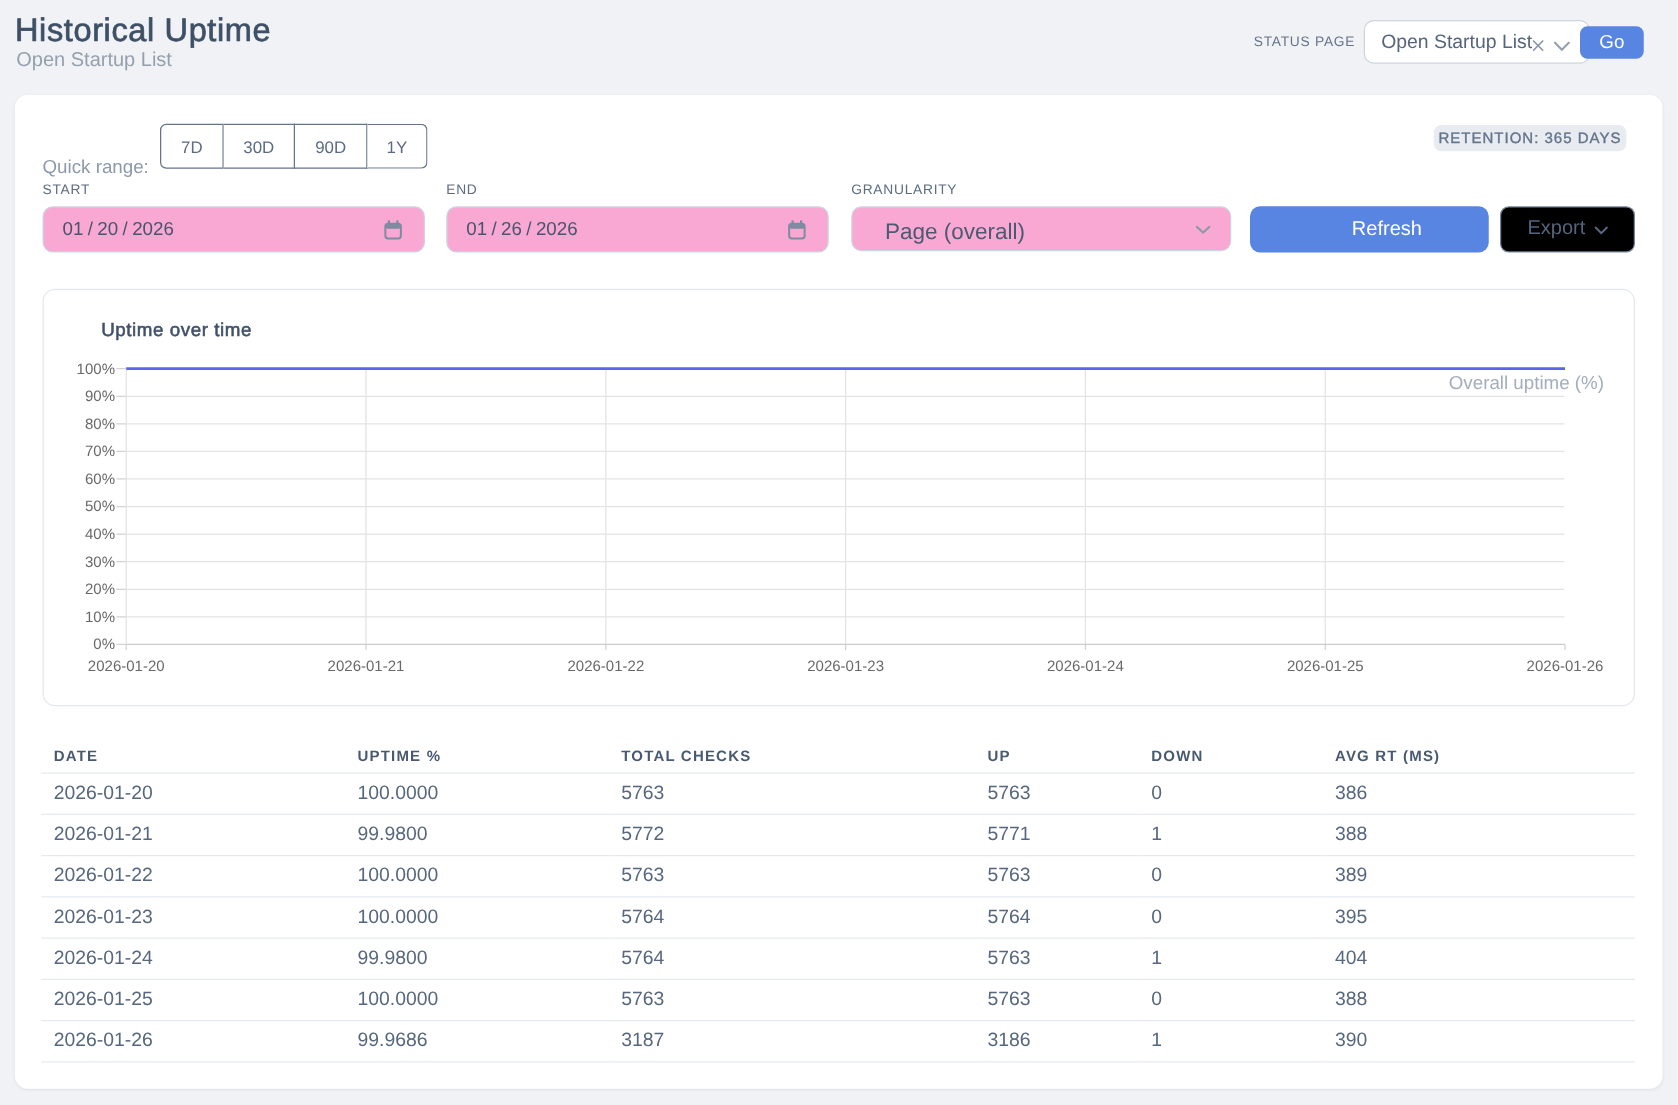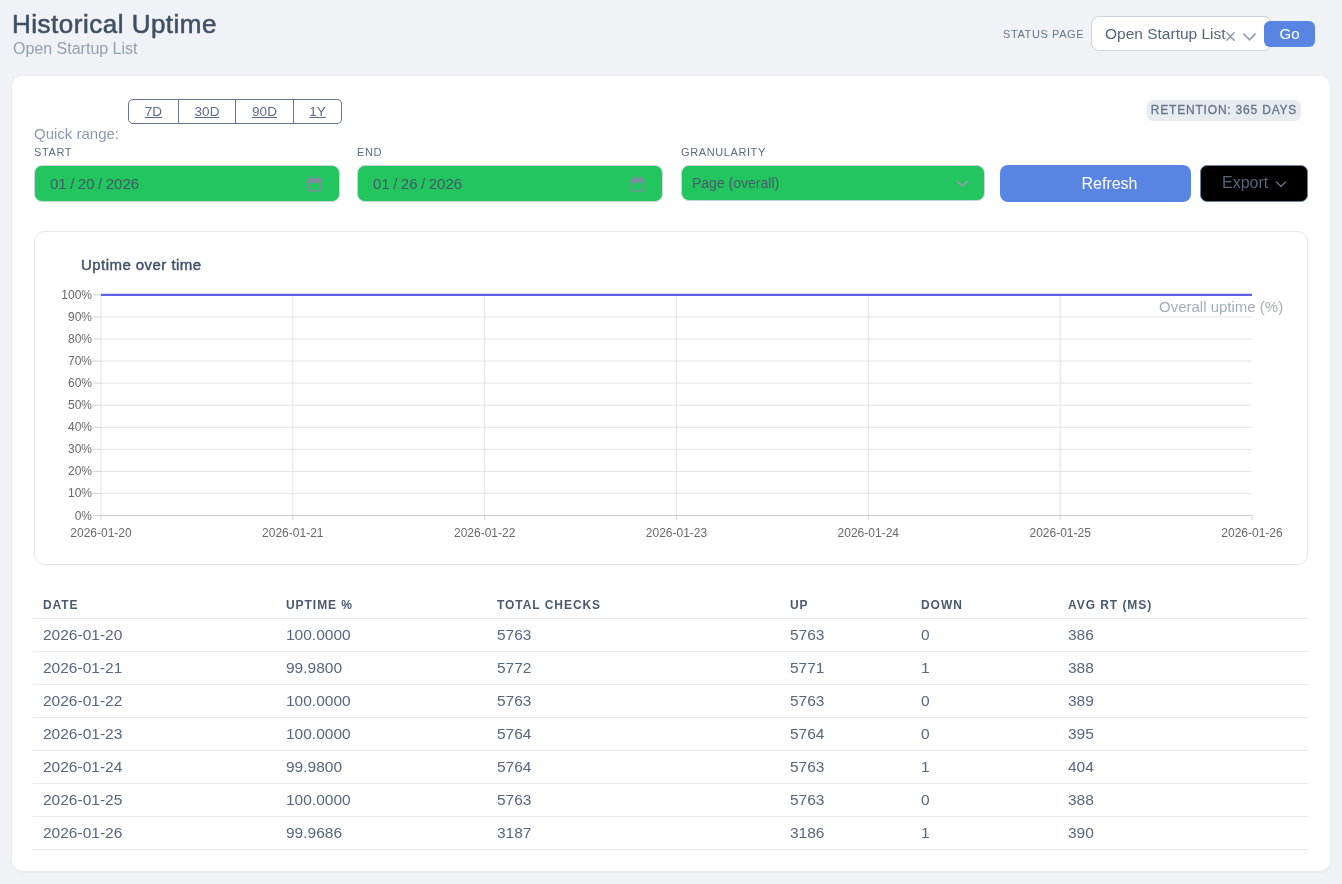--- a/index.html
+++ b/index.html
@@ -10,32 +10,32 @@
 #subtitle { left:13px; top:40px; font-size:16px; color:#95a0ae; }
 #sp-label { left:1003px; top:28px; font-size:11px; font-weight:normal; color:#66758a; letter-spacing:0.6px; }
 #hdr-select { left:1091px; top:16px; width:181px; height:35px; background:#fff; border:1px solid #ccd5e0; border-radius:8px; }
 #hdr-select .txt { position:absolute; left:13px; top:8px; font-size:15.5px; color:#56657c; }
 #go { left:1224px; top:21px; width:51px; height:26px; background:#5885e2; border-radius:6px;
   color:#fff; font-size:15px; font-weight:500; text-align:center; line-height:26px;margin-left:40px; }
 #card { left:12px; top:76px; width:1318px; height:795px; background:#fff; border-radius:10px;
   box-shadow:0 1px 3px rgba(16,24,40,.07); }
 #qr-label { left:34px; top:102px; font-size:15px; color:#8c99ac;margin-top:23px; }
 #seg { left:128px; top:99px; display:flex; }
-#seg div { height:25px; border:1px solid #64748b; border-left:none; font-size:13.5px; color:#5a6b84;
-  display:flex; align-items:center; justify-content:center; background:#fff;text-decoration:underline; }
+#seg div { height:36px; border:1px solid #64748b; border-left:none; font-size:13.5px; color:#5a6b84;
+  display:flex; align-items:center; justify-content:center; background:#fff; }
 #seg div:first-child { border-left:1px solid #64748b; border-radius:5px 0 0 5px; }
 #seg div:last-child { border-radius:0 5px 5px 0; }
 #badge { left:1147px; top:100px; width:154px; height:21px; background:#e8ecf1; border-radius:6px;
   font-size:12px; font-weight:normal; -webkit-text-stroke:0.3px #64748b; color:#64748b; letter-spacing:0.8px; text-align:center; line-height:21px; }
 .flabel { top:146px; font-size:11px; font-weight:normal; color:#5d6c81; letter-spacing:0.6px; }
-.ctrl { top:165px; height:37px; background:#22c55e; border:1px solid #cbd5e1; border-radius:8px; }
+.ctrl { top:165px; height:37px; background:#f9a8d4; border:1px solid #cbd5e1; border-radius:8px; }
 .dateval { position:absolute; left:15px; top:9px; font-size:15px; color:#47566c; }
 .dateval span { margin:0 3.5px; }
 .calicon { position:absolute; right:17px; top:10px; }
-#gran-text { position:absolute; left:10px; top:9px; font-size:14px; color:#4b5a70; }
+#gran-text { position:absolute; left:26px; top:9px; font-size:18px; color:#4b5a70; }
 .chev { position:absolute; }
 #refresh { left:1000px; top:165px; width:191px; height:37px; background:#5885e2; border-radius:8px;
   color:#fff; font-size:16px; font-weight:500; text-align:center; line-height:37px;padding-left:28px; }
 #export { left:1200px; top:165px; width:108px; height:37px; background:#000000; border:1px solid #72839b; border-radius:7px; }
 #export .txt { position:absolute; left:21px; top:8px; font-size:16px; color:#54657d; }
 #chartcard { left:34px; top:231px; width:1274px; height:334px; border:1px solid #e4e8ee; border-radius:10px; }
 #ctitle { left:57px; top:256px; font-size:15px; font-weight:normal; -webkit-text-stroke:0.45px #41516a; color:#41516a; letter-spacing:0.45px;margin-left:24px; }
 #clabel { left:1159px; top:256px; font-size:15px; color:#a3adbc;margin-top:42px; }
 .clab { font-size:12px; fill:#686868; font-family:"Liberation Sans",sans-serif; }
 #tbl { position:absolute; left:33px; top:592px; width:1275px; border-collapse:collapse; table-layout:fixed; }

